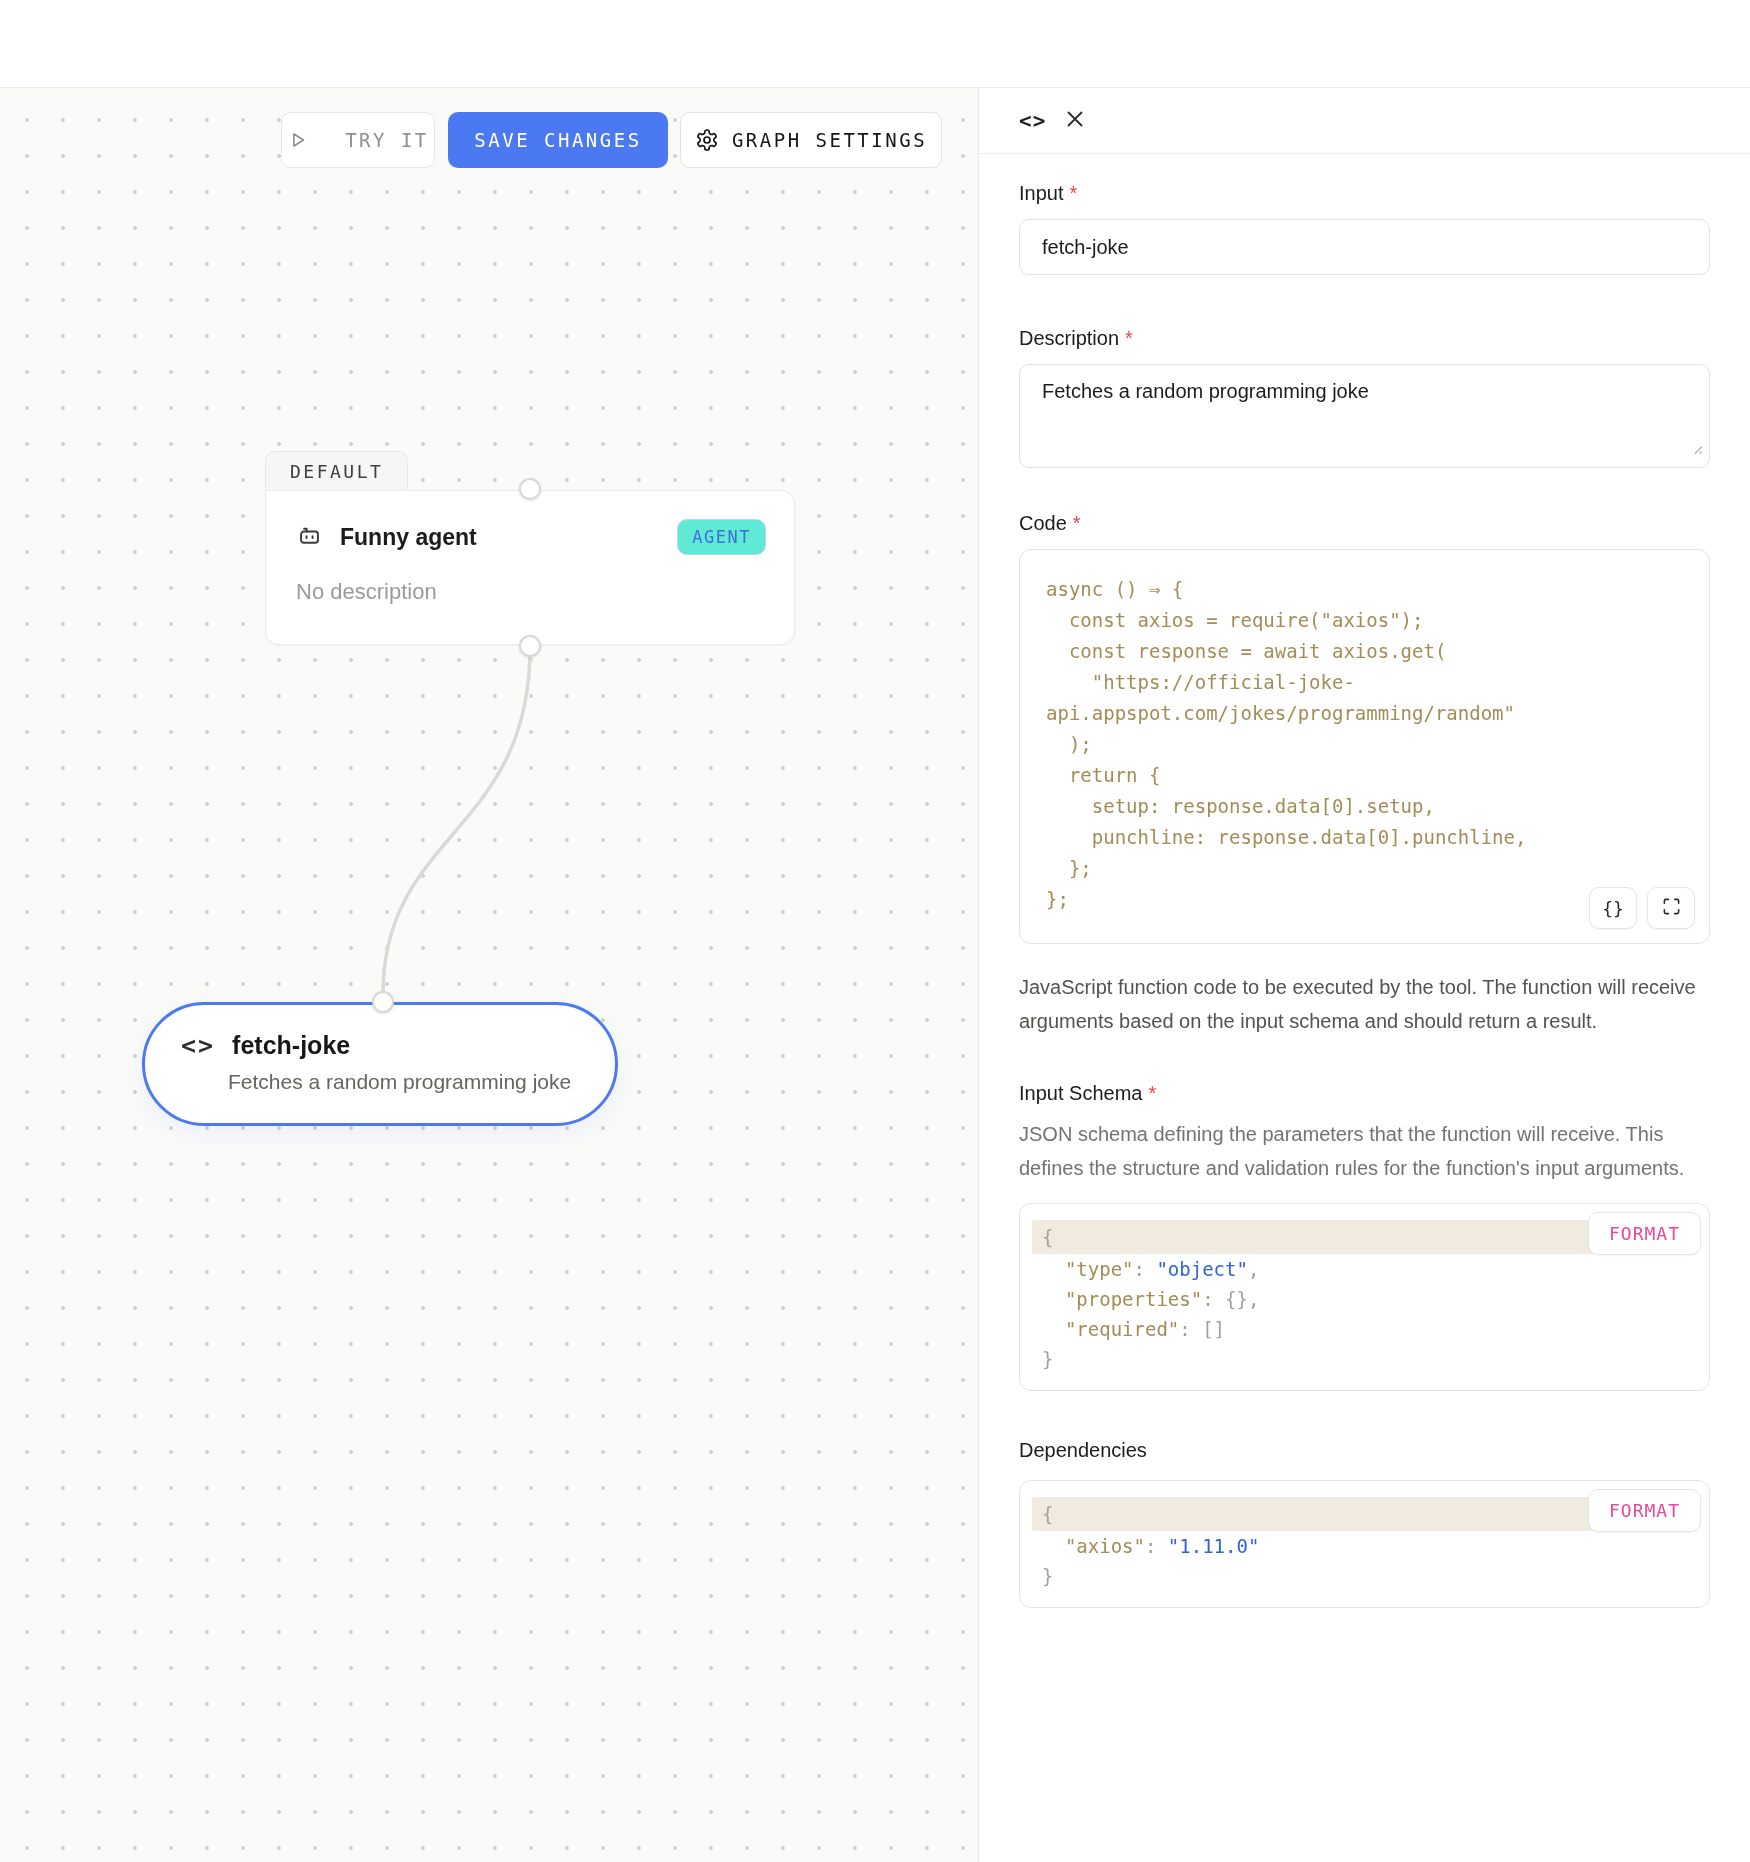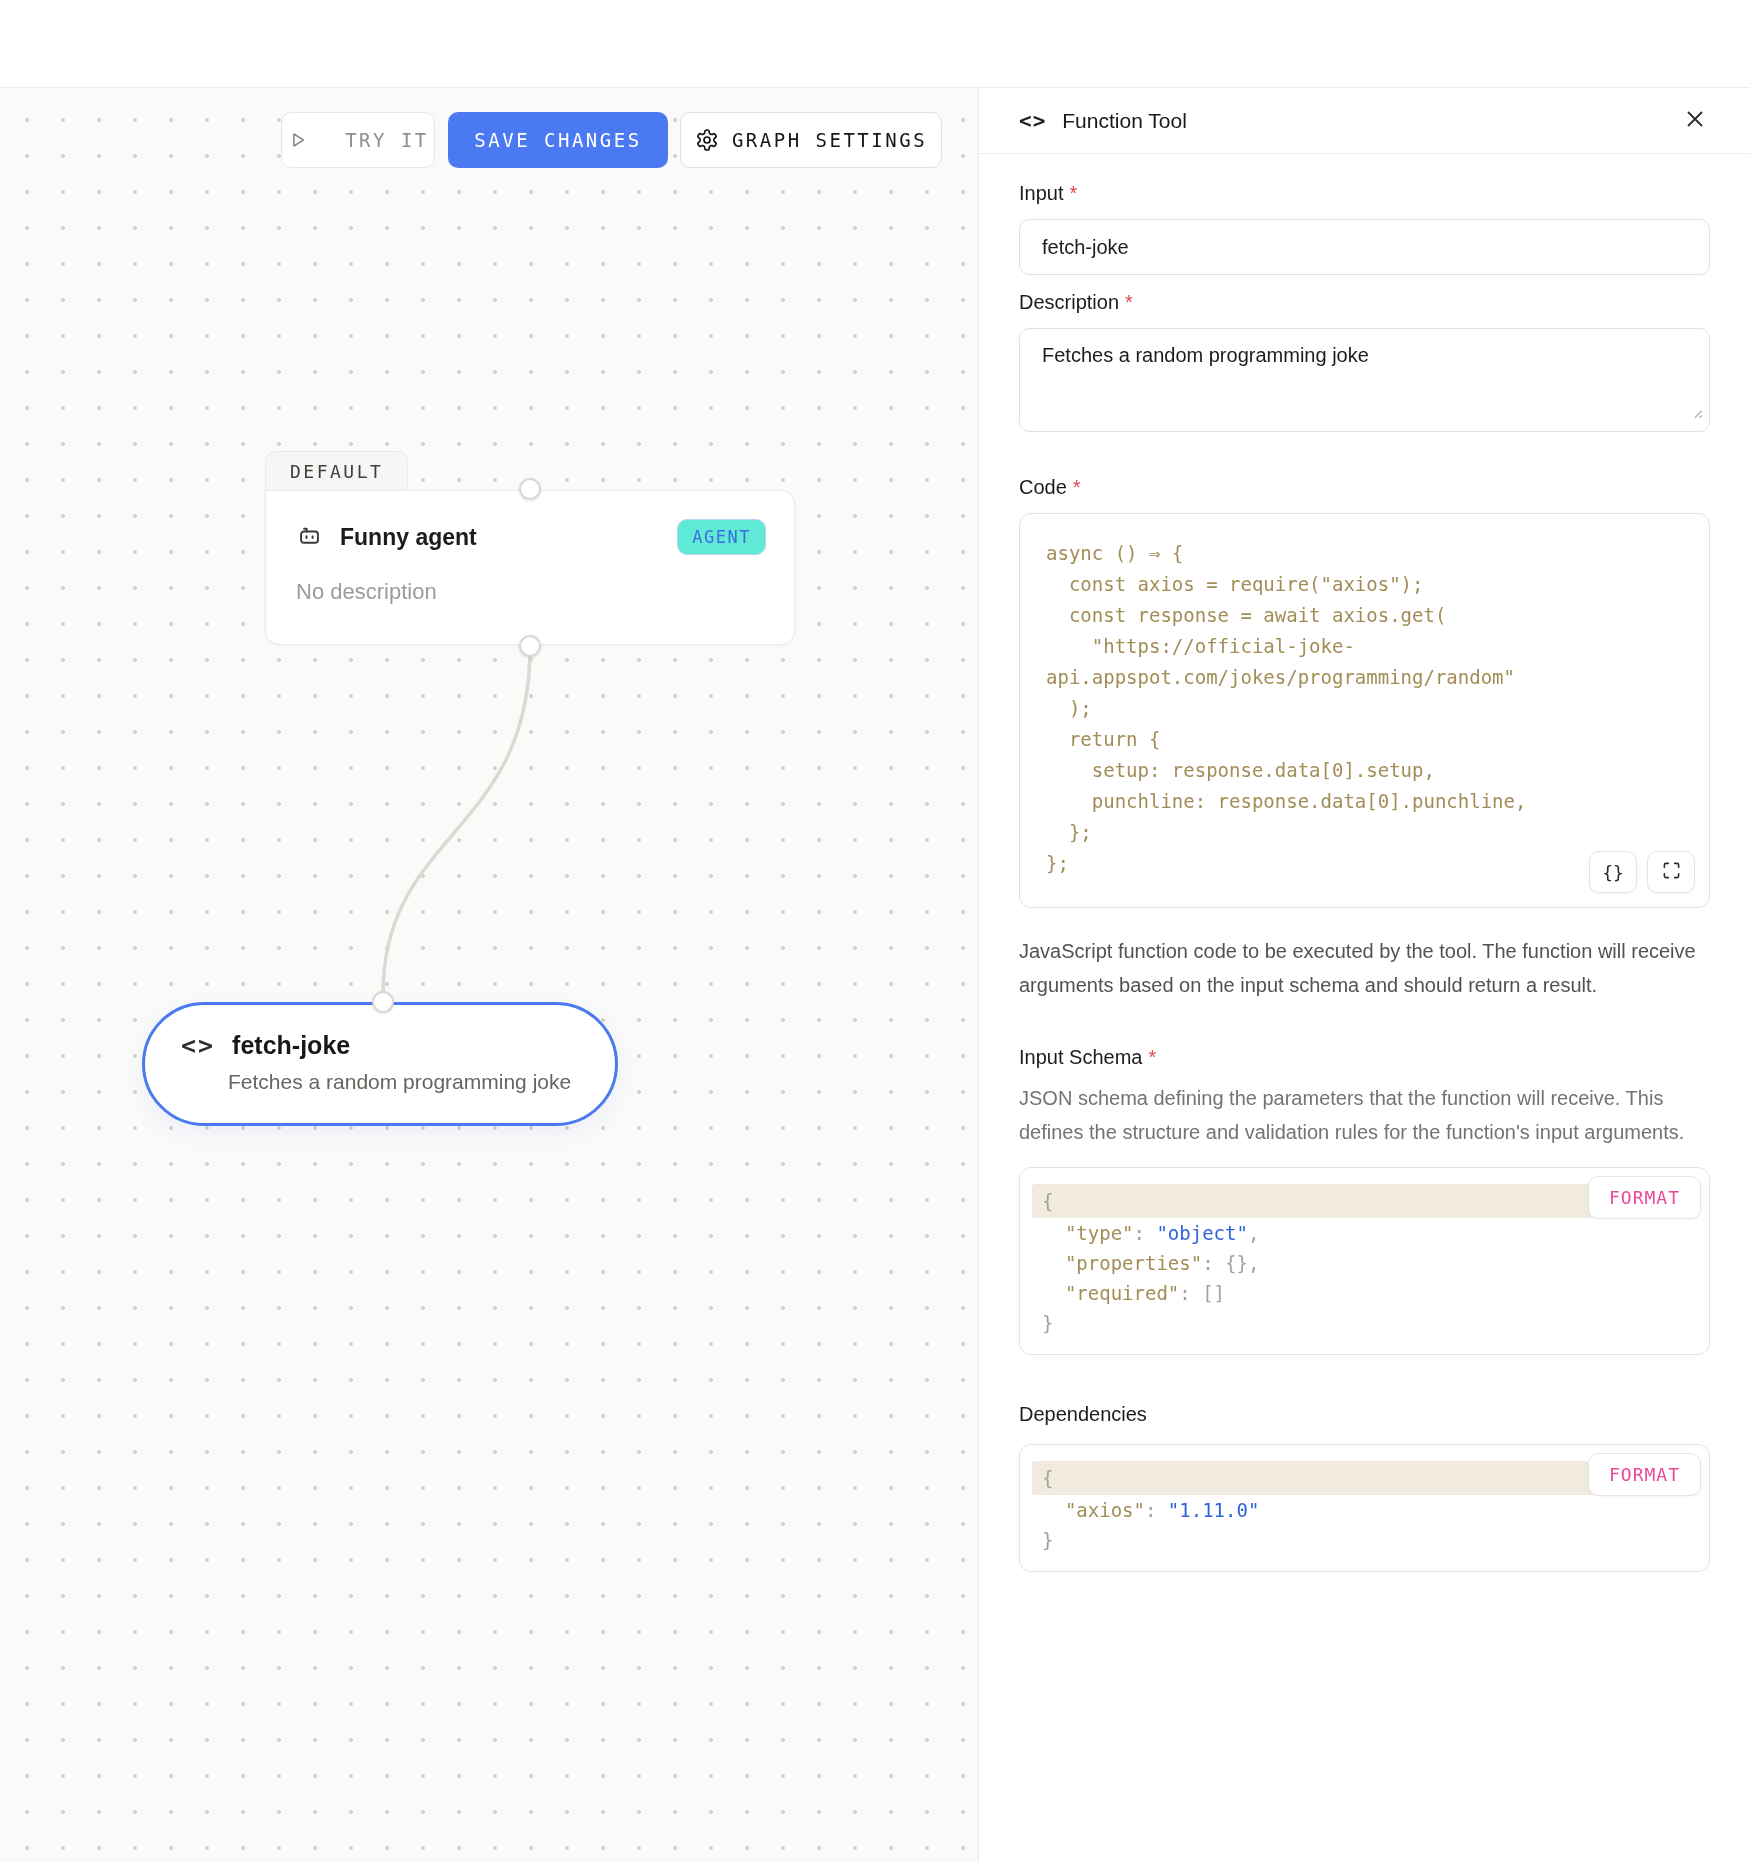--- a/index.html
+++ b/index.html
@@ -66,21 +66,21 @@
   
   .panel { position:relative; width:772px; height:100%; background:#ffffff; border-left:1px solid #e9e8e6; overflow:hidden; }
   .panel-header { height:66px; display:flex; align-items:center; padding:0 42px 0 40px; border-bottom:1px solid #ececea; }
   .panel-hicon { font-family:"DejaVu Sans Mono", monospace; font-size:21px; font-weight:bold; letter-spacing:1px; color:#222220; margin-right:16px; }
   .panel-title { font-size:21px; font-weight:500; color:#19191b; flex:1; }
   .close-btn { background:none; border:none; color:#2c2c2a; cursor:pointer; display:flex; align-items:center; }
 
   .panel-body { padding:28px 40px 0; }
   .field-label { font-size:20px; font-weight:500; color:#1c1c1e; }
   .req { color:#e5484d; margin-left:6px; }
-  .mt-desc { margin-top:16px; }
+  .mt-desc { margin-top:52px; }
   .mt-code { margin-top:44px; }
   .mt-schema { margin-top:44px; }
   .mt-deps { margin-top:48px; }
 
   .text-input {
     margin-top:14px; width:100%; height:56px; border:1px solid #e3e2df; border-radius:10px;
     padding:0 22px; font-size:20px; color:#1c1c1a; background:#ffffff;
     font-family:"Liberation Sans", sans-serif; outline:none;
   }
   .textarea-wrap { position:relative; margin-top:14px; }
@@ -184,21 +184,20 @@
       <div class="tool-desc">Fetches a random programming joke</div>
     </div>
     <div class="handle" style="left:372px; top:903px;"></div>
 
   </div>
 
   <div class="panel">
 
     <div class="panel-header">
       <span class="panel-hicon">&lt;&gt;</span>
-      <span class="panel-title">Function Tool</span>
       <button class="close-btn">
         <span>
           <svg width="26" height="26" viewBox="0 0 24 24" fill="none" stroke="#2c2c2a" stroke-width="1.7" stroke-linecap="round">
               <path d="M18 6 6 18M6 6l12 12"></path>
             </svg>
         </span>
       </button>
     </div>
 
     <div class="panel-body">

